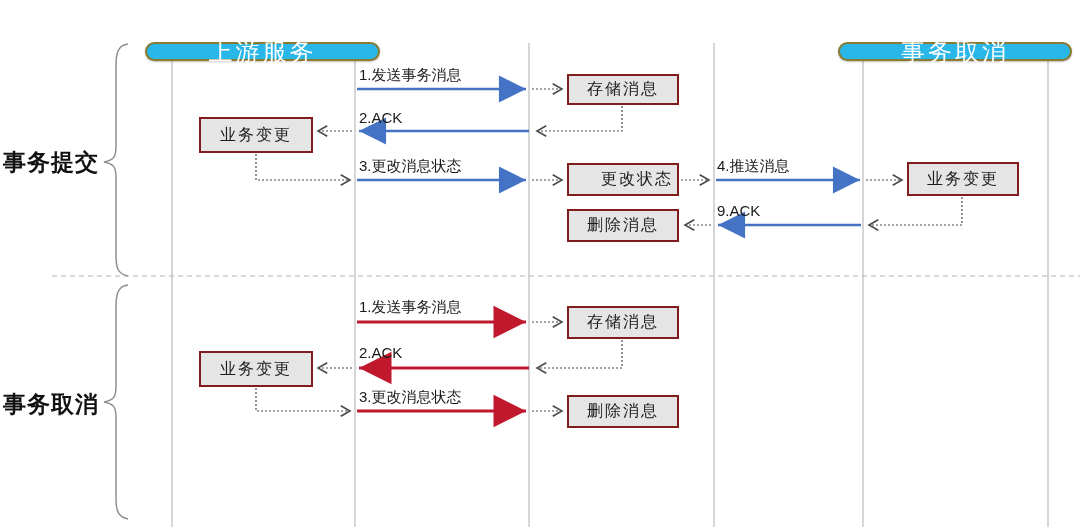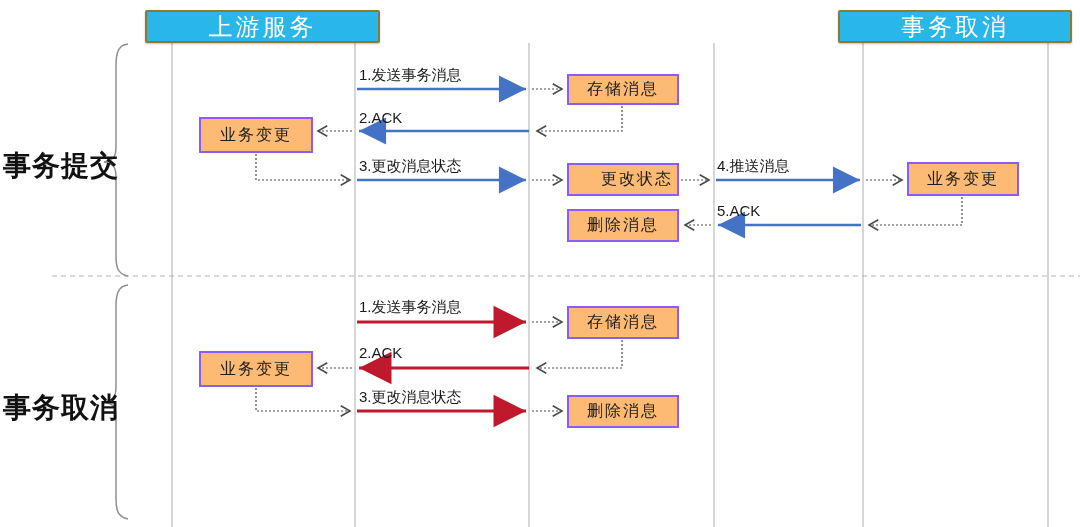--- a/index.html
+++ b/index.html
@@ -2,32 +2,32 @@
 <html><head>
 <meta charset="utf-8">
 <style>
   html,body{margin:0;padding:0;background:#fff;}
   #stage{
     position:relative;width:1080px;height:527px;background:#ffffff;
     font-family:"Liberation Sans","DejaVu Sans",sans-serif;overflow:hidden;
   }
   #overlay{position:absolute;left:0;top:0;width:1080px;height:527px;}
   .hdr{
-    position:absolute;height:33px;background:#29B6E9;border:2px solid #8A7B31;
-    border-radius:2px;color:#fff;font-size:24px;letter-spacing:3px;
+    position:absolute;height:19px;background:#29B6E9;border:2px solid #8A7B31;
+    border-radius:12px;color:#fff;font-size:24px;letter-spacing:3px;
     display:flex;align-items:center;justify-content:center;
-    box-shadow:0 1px 2px rgba(0,0,0,.25);box-sizing:border-box;
+    box-shadow:0 1px 2px rgba(0,0,0,.25);box-sizing:border-box;margin-top:32px;
   }
   .abox{
-    position:absolute;background:#fdba74;border:2px solid #8b5cf6;color:#1c1c1c;
+    position:absolute;background:#e5e5e5;border:2px solid #7f1d1d;color:#1c1c1c;
     font-size:16px;letter-spacing:2px;display:flex;align-items:center;
     justify-content:center;box-sizing:border-box;
   }
   .msg{position:absolute;font-size:15px;color:#1a1a1a;white-space:nowrap;}
-  .sec{position:absolute;font-size:28px;font-weight:bold;color:#111;white-space:nowrap;letter-spacing:1px;}
+  .sec{position:absolute;font-size:23px;font-weight:bold;color:#111;white-space:nowrap;letter-spacing:1px;}
 </style>
 </head>
 <body>
 
 <div id="stage">
 
   <svg id="overlay" width="1080" height="527" viewBox="0 0 1080 527">
     <defs>
       <marker id="mb" viewBox="0 0 12 12" refX="11" refY="6" markerWidth="13" markerHeight="13" orient="auto">
         <path d="M1,1 L11,6 L1,11 z" fill="#4472C4"></path>
@@ -99,19 +99,19 @@
   <div class="abox" style="left:907px;top:162px;width:112px;height:34px;">业务变更</div>
 
   <div class="abox" style="left:567px;top:306px;width:112px;height:33px;">存储消息</div>
   <div class="abox" style="left:199px;top:351px;width:114px;height:36px;">业务变更</div>
   <div class="abox" style="left:567px;top:395px;width:112px;height:33px;">删除消息</div>
 
   <div class="msg" style="left:359px;top:66px;">1.发送事务消息</div>
   <div class="msg" style="left:359px;top:109px;">2.ACK</div>
   <div class="msg" style="left:359px;top:157px;">3.更改消息状态</div>
   <div class="msg" style="left:717px;top:157px;">4.推送消息</div>
-  <div class="msg" style="left:717px;top:202px;">5.ACK</div>
+  <div class="msg" style="left:717px;top:202px;">9.ACK</div>
 
   <div class="msg" style="left:359px;top:298px;">1.发送事务消息</div>
   <div class="msg" style="left:359px;top:344px;">2.ACK</div>
   <div class="msg" style="left:359px;top:388px;">3.更改消息状态</div>
 
 </div>
 
 </body></html>

